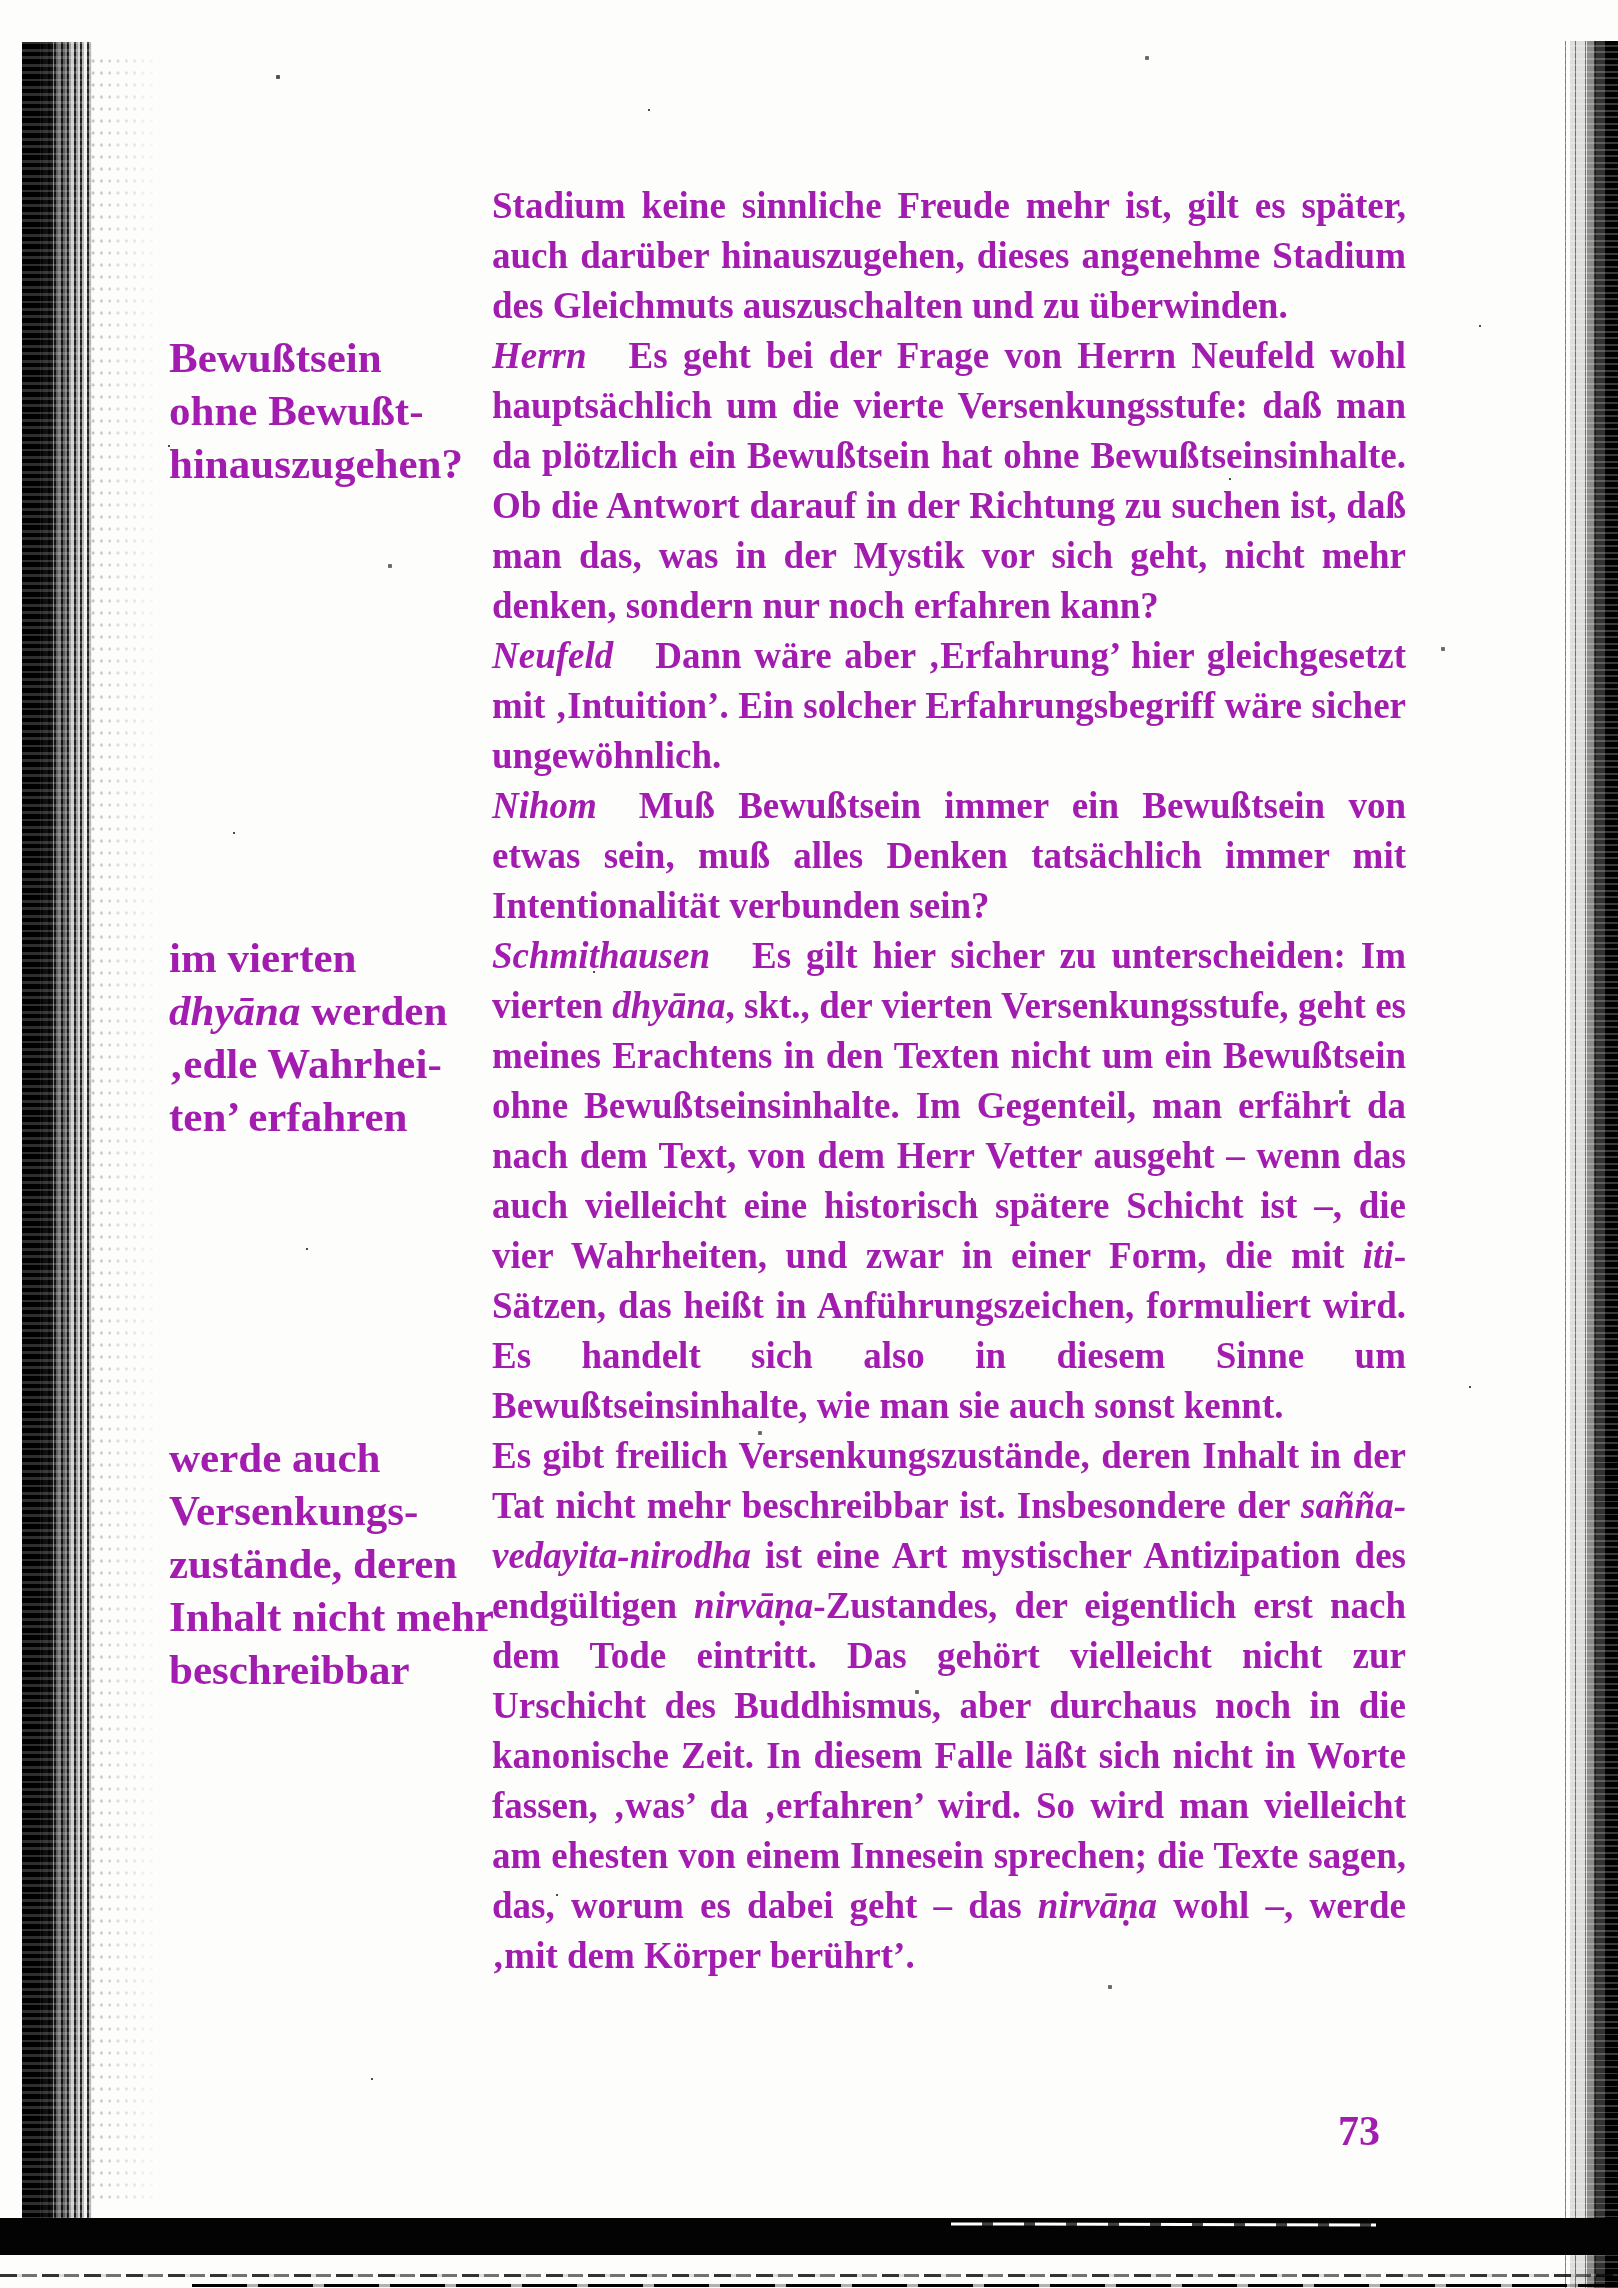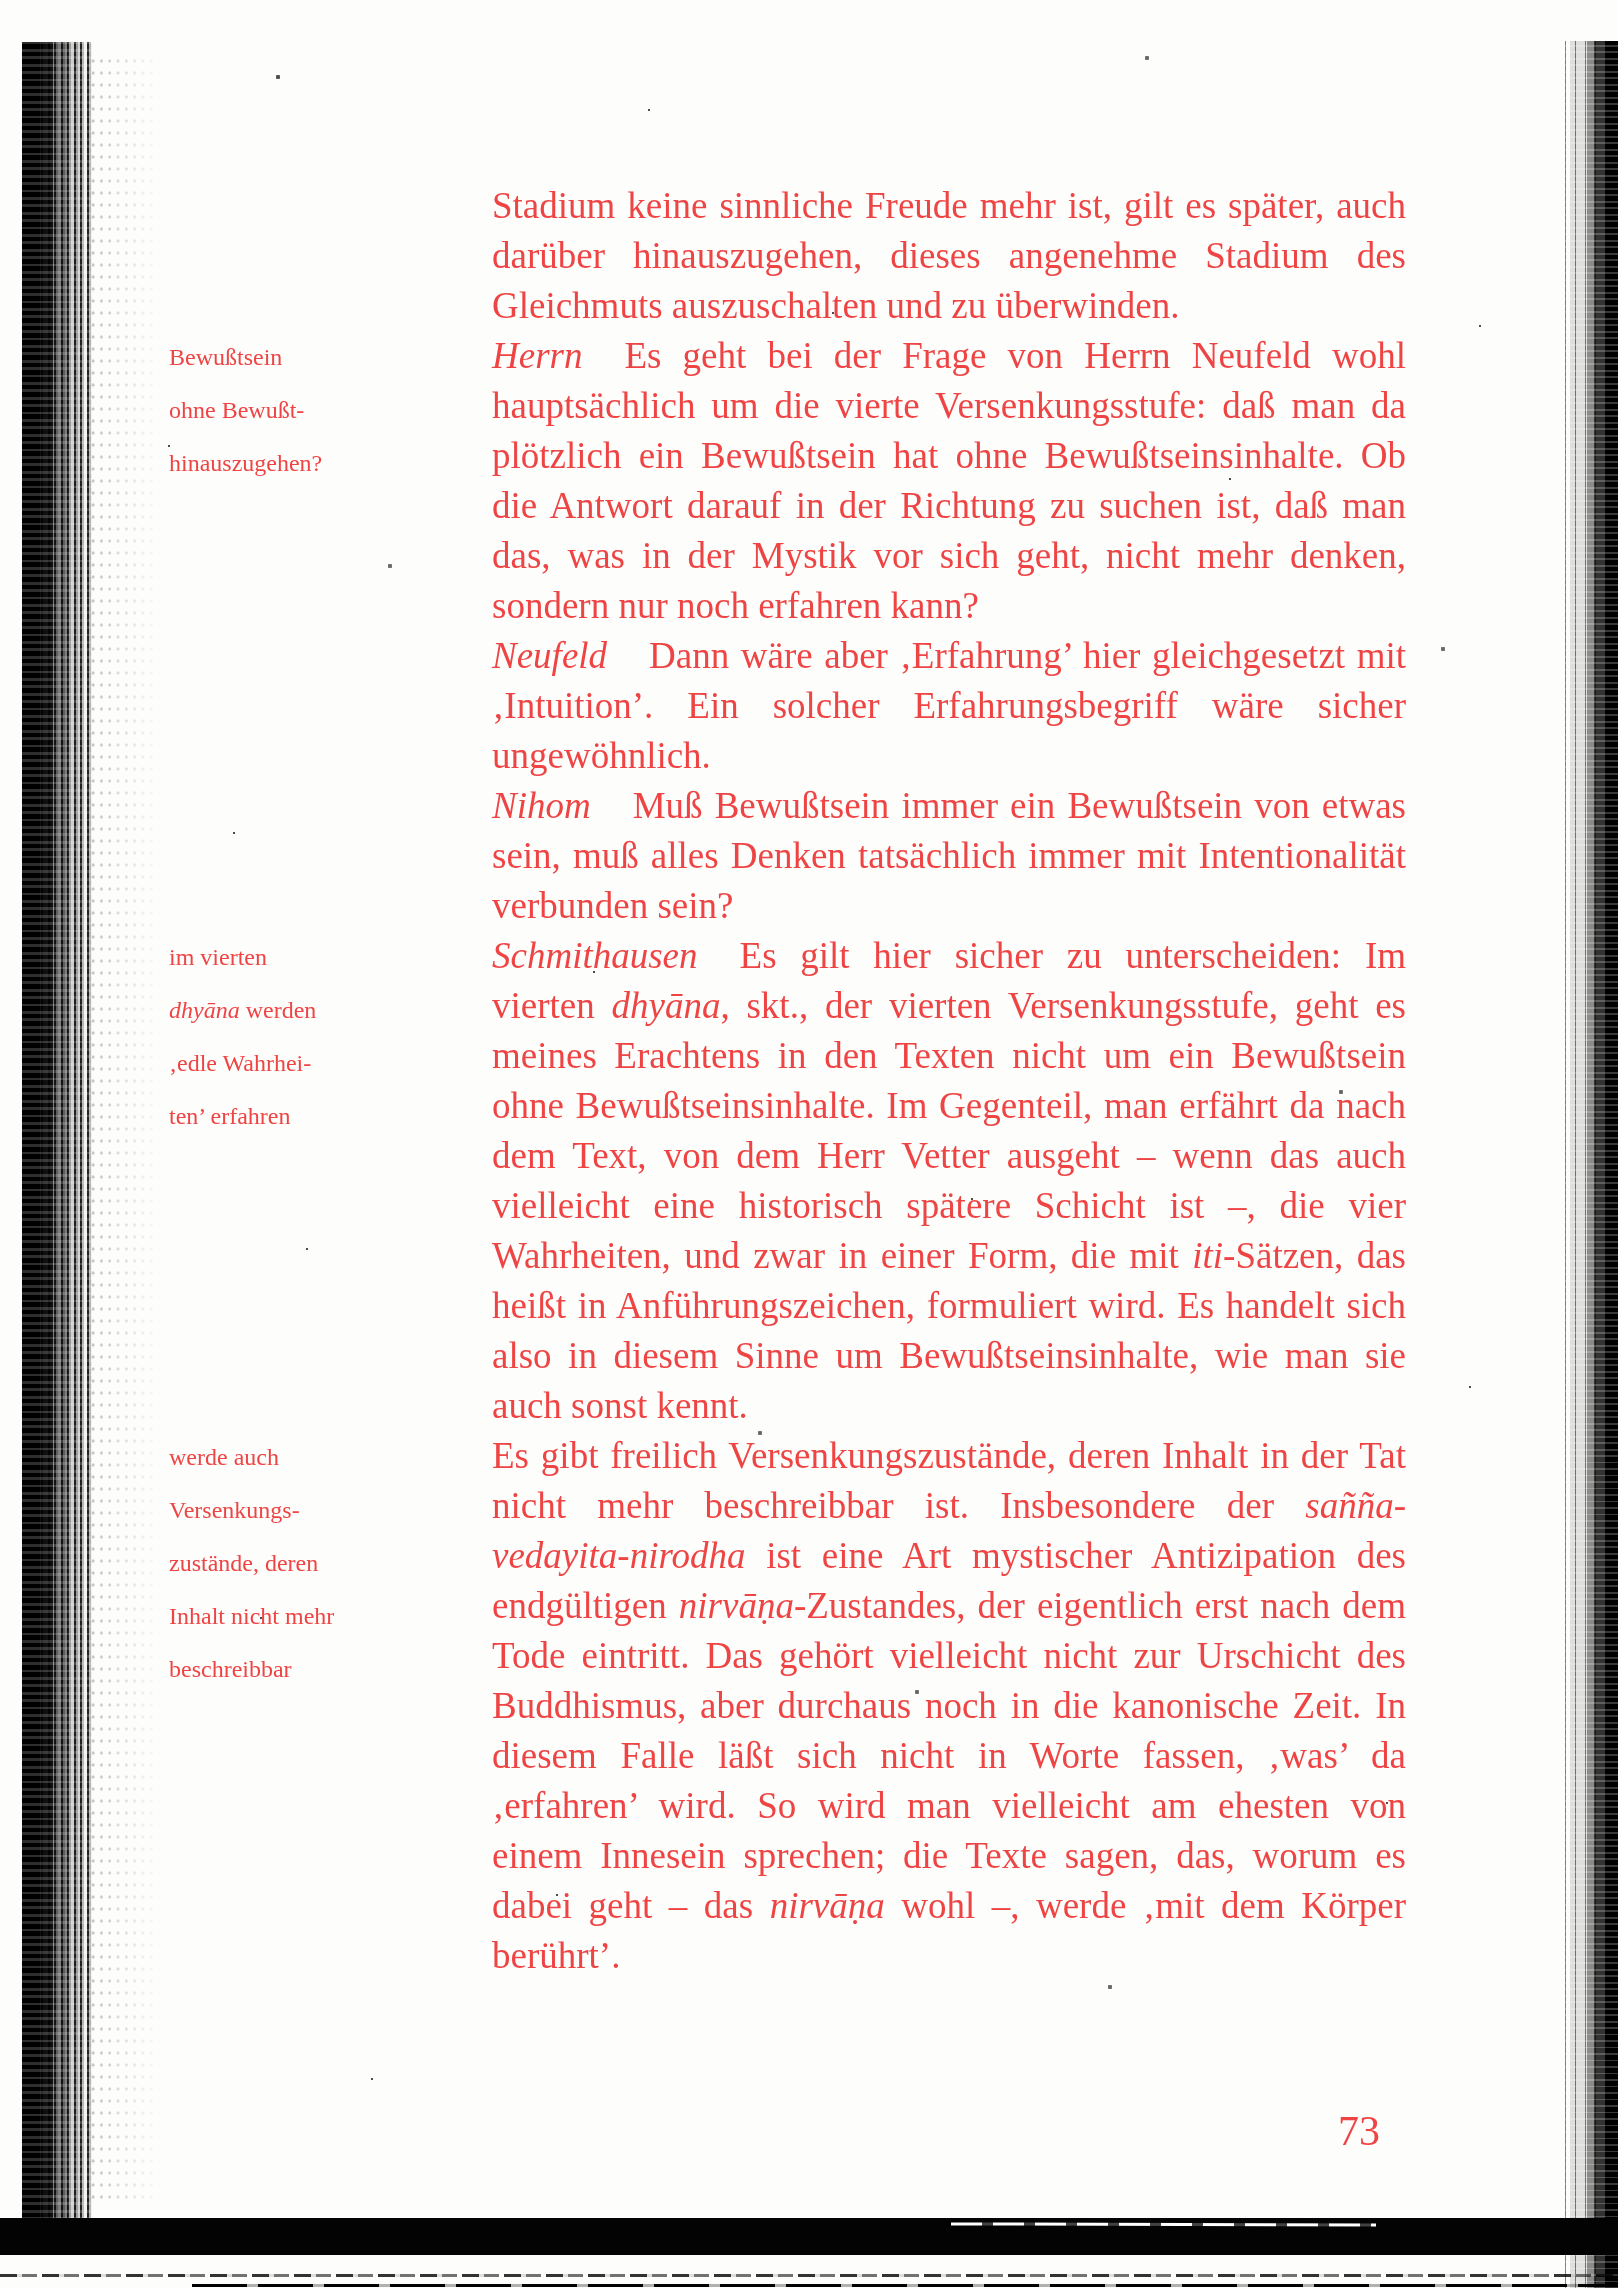--- a/index.html
+++ b/index.html
@@ -61,35 +61,35 @@
       759px 1432px 0 0.9px rgba(0,0,0,0.6), 1469px 1386px 0 0 rgba(0,0,0,0.7),
       260px 1617px 0 0 rgba(0,0,0,0.7), 916px 1691px 0 0.9px rgba(0,0,0,0.6),
       1386px 1802px 0 0 rgba(0,0,0,0.7), 556px 1894px 0 0 rgba(0,0,0,0.7),
       1109px 1986px 0 0.9px rgba(0,0,0,0.6), 371px 2078px 0 0 rgba(0,0,0,0.7),
       1479px 325px 0 0 rgba(0,0,0,0.7), 168px 445px 0 0 rgba(0,0,0,0.7);
   }
 
   
   .text-body{position:absolute;left:169px;top:181px;width:1237px;}
   .para-row{display:grid;grid-template-columns:323px 914px;}
-  .margin-note{font-size:24px;line-height:53px;padding-right:18.5px;}
+  .margin-note{font-size:43px;line-height:53px;padding-right:18.5px;}
   .note-line{white-space:nowrap;}
   .para-text{
     font-size:37px;line-height:50px;
     text-align:justify;
     hyphens:auto;-webkit-hyphens:auto;
   }
   .speaker{font-style:italic;margin-right:42px;}
   i{font-style:italic;}
   .page-number{position:absolute;left:1318px;top:2107px;font-size:42px;margin-left:20px;}
 </style>
 </head>
 <body>
 
-<div class="page" style="background: rgb(253, 253, 252); color: #ef4444;">
+<div class="page" style="background: rgb(253, 253, 252); color: #a21caf; font-weight: bold;">
   <div class="binding-strip"></div>
   <div class="binding-speckle"></div>
   <div class="right-streaks"></div>
   <div class="dust"></div>
 
   <main class="text-body" id="text-body">
       <div class="para-row">
         <div class="margin-note"></div>
         <div class="para-text" lang="de">Stadium keine sinnliche Freude mehr ist, gilt es später, auch darüber hinauszugehen, dieses angenehme Stadium des Gleichmuts auszuschalten und zu überwinden.</div>
       </div>

